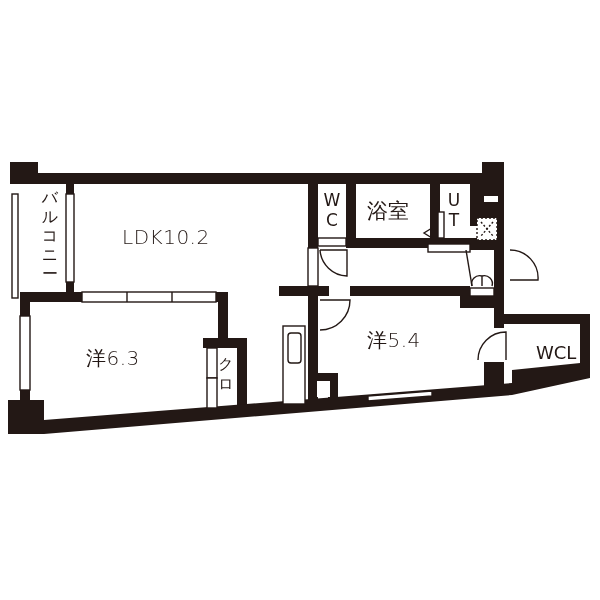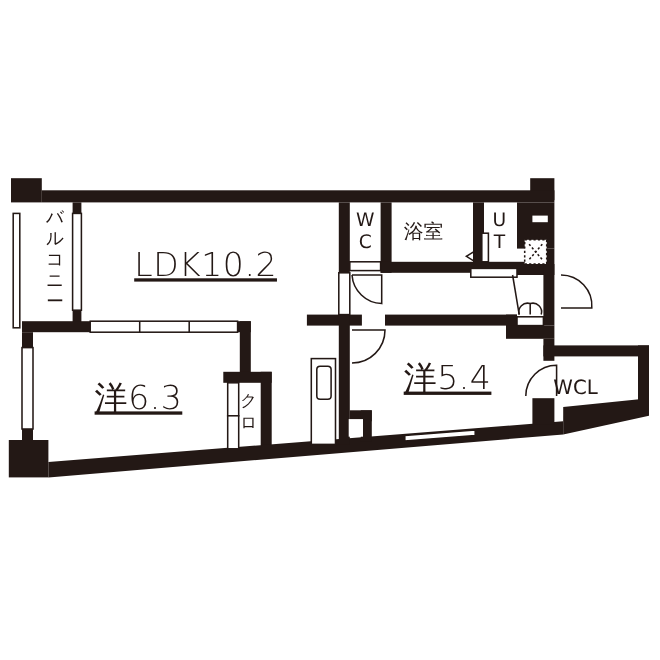--- a/index.html
+++ b/index.html
@@ -1,19 +1,19 @@
 <!DOCTYPE html>
 <html><head>
 <meta charset="utf-8">
 <style>
   html,body{margin:0;padding:0;background:#ffffff;}
   body{width:600px;height:600px;position:relative;overflow:hidden;font-family:"Liberation Sans","DejaVu Sans",sans-serif;}
   svg{position:absolute;left:0;top:0;}
   .lbl{position:absolute;color:#231815;font-family:"DejaVu Sans","Liberation Sans",sans-serif;line-height:1;white-space:nowrap;}
-  .room-lg{font-size:30px;font-weight:300;letter-spacing:0.5px;text-decoration:underline;}
+  .room-lg{font-size:20px;font-weight:300;letter-spacing:0.5px;}
   .vert{font-size:17px;line-height:20px;text-align:center;white-space:normal;}
 </style>
 </head>
 <body>
 
 <svg width="600" height="600" viewBox="0 0 600 600">
   <g fill="#231815" stroke="none">
 
     <rect x="10" y="162" width="28" height="22"></rect>
     <rect x="482" y="162" width="22" height="20"></rect>
@@ -101,22 +101,22 @@
     <path d="M478,360 A28,28 0 0 1 506,332 L506,360"></path>
     <path d="M472,286 A8,8 0 0 1 482,276 L482,286 M482,276 A8,8 0 0 1 492,286"></path>
     <path d="M466,250 L472,286"></path>
     <polyline points="432,228 424,233 432,238"></polyline>
   </g>
 </svg>
 
 <div class="lbl room-lg" style="left:122px;top:227px;">LDK10.2</div>
 <div class="lbl room-lg" style="left:86px;top:348px;">洋6.3</div>
 <div class="lbl room-lg" style="left:367px;top:330px;">洋5.4</div>
-<div class="lbl" style="left:367px;top:202px;font-size:18px;">浴室</div>
-<div class="lbl" style="left:503px;top:344px;font-size:18px;">WCL</div>
+<div class="lbl" style="left:367px;top:202px;font-size:21px;font-family:Liberation Mono, monospace;">浴室</div>
+<div class="lbl" style="left:536px;top:344px;font-size:18px;">WCL</div>
 
 <div class="lbl vert" style="left:321px;top:190px;width:22px;">
   <div>W</div>
   <div>C</div>
 </div>
 <div class="lbl vert" style="left:444px;top:190px;width:20px;">
   <div>U</div>
   <div>T</div>
 </div>
 <div class="lbl vert" style="left:216px;top:354px;width:20px;font-size:15px;">

